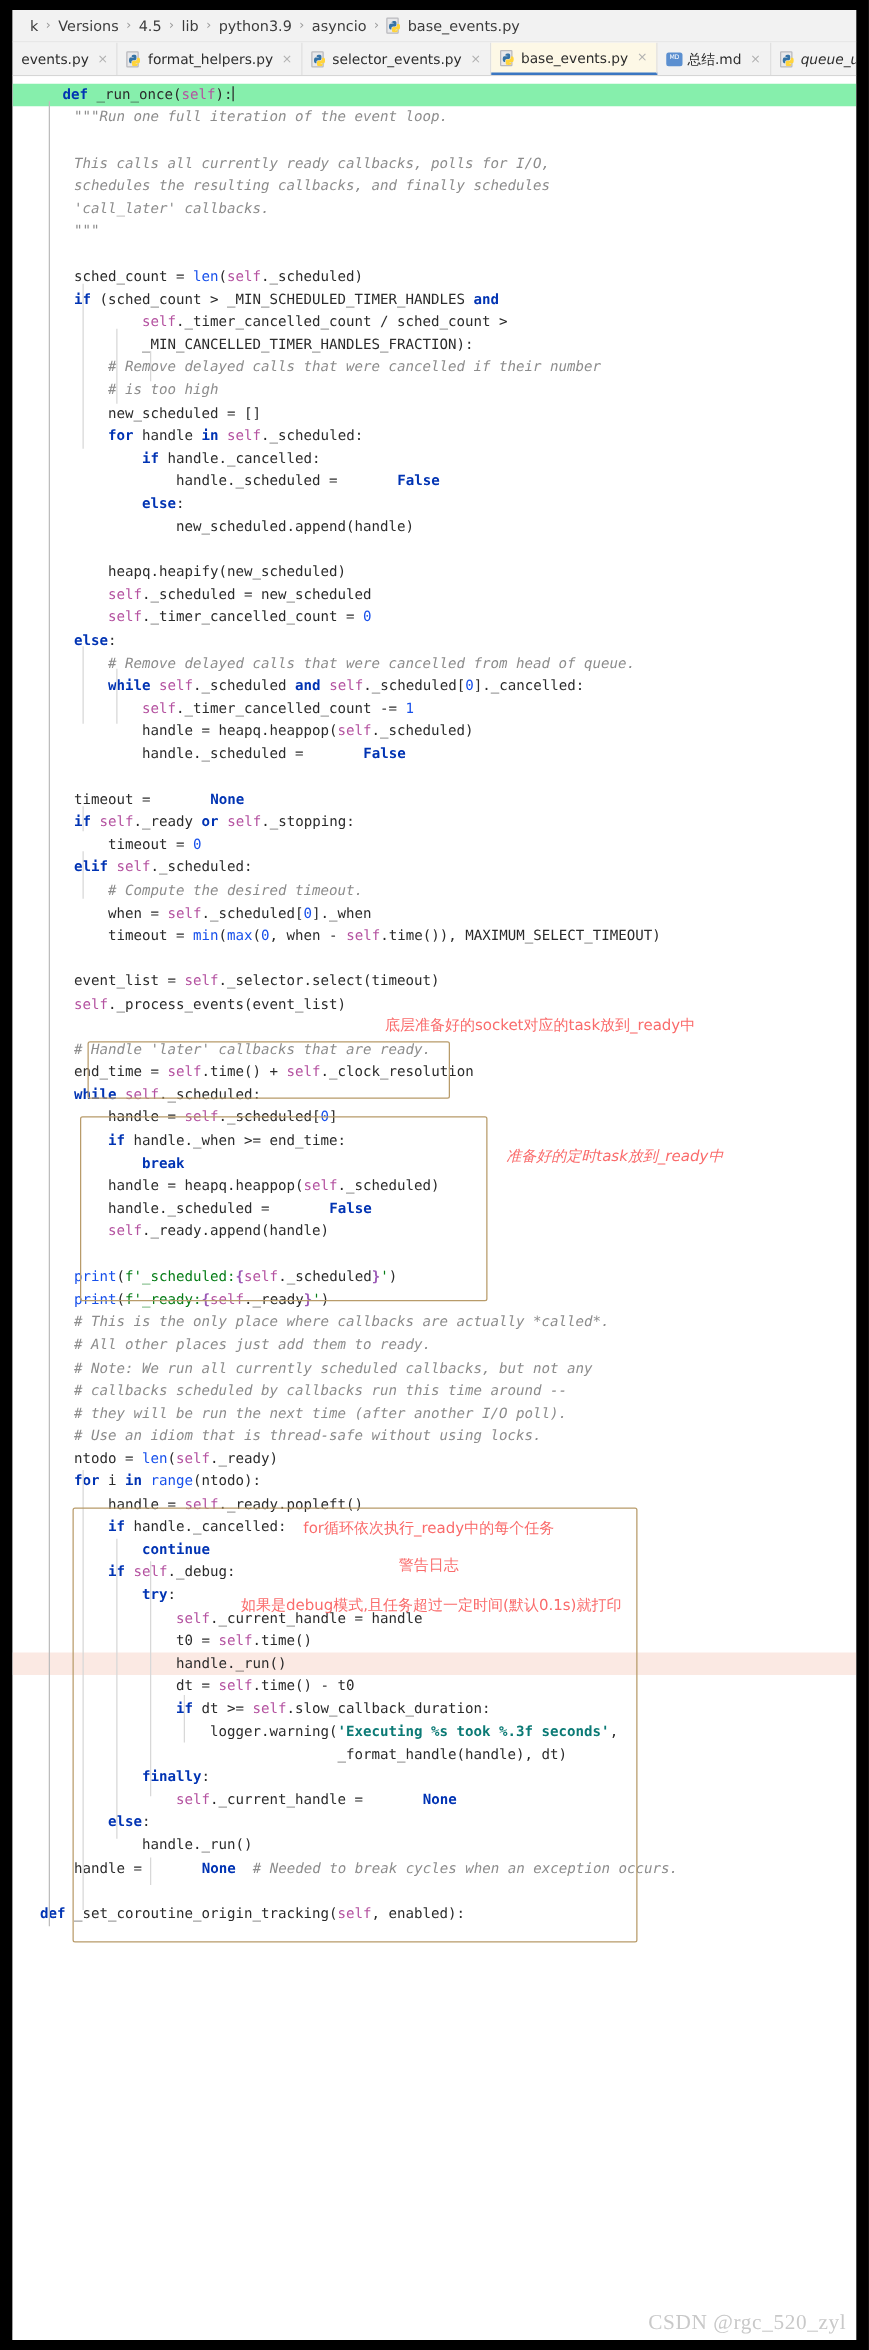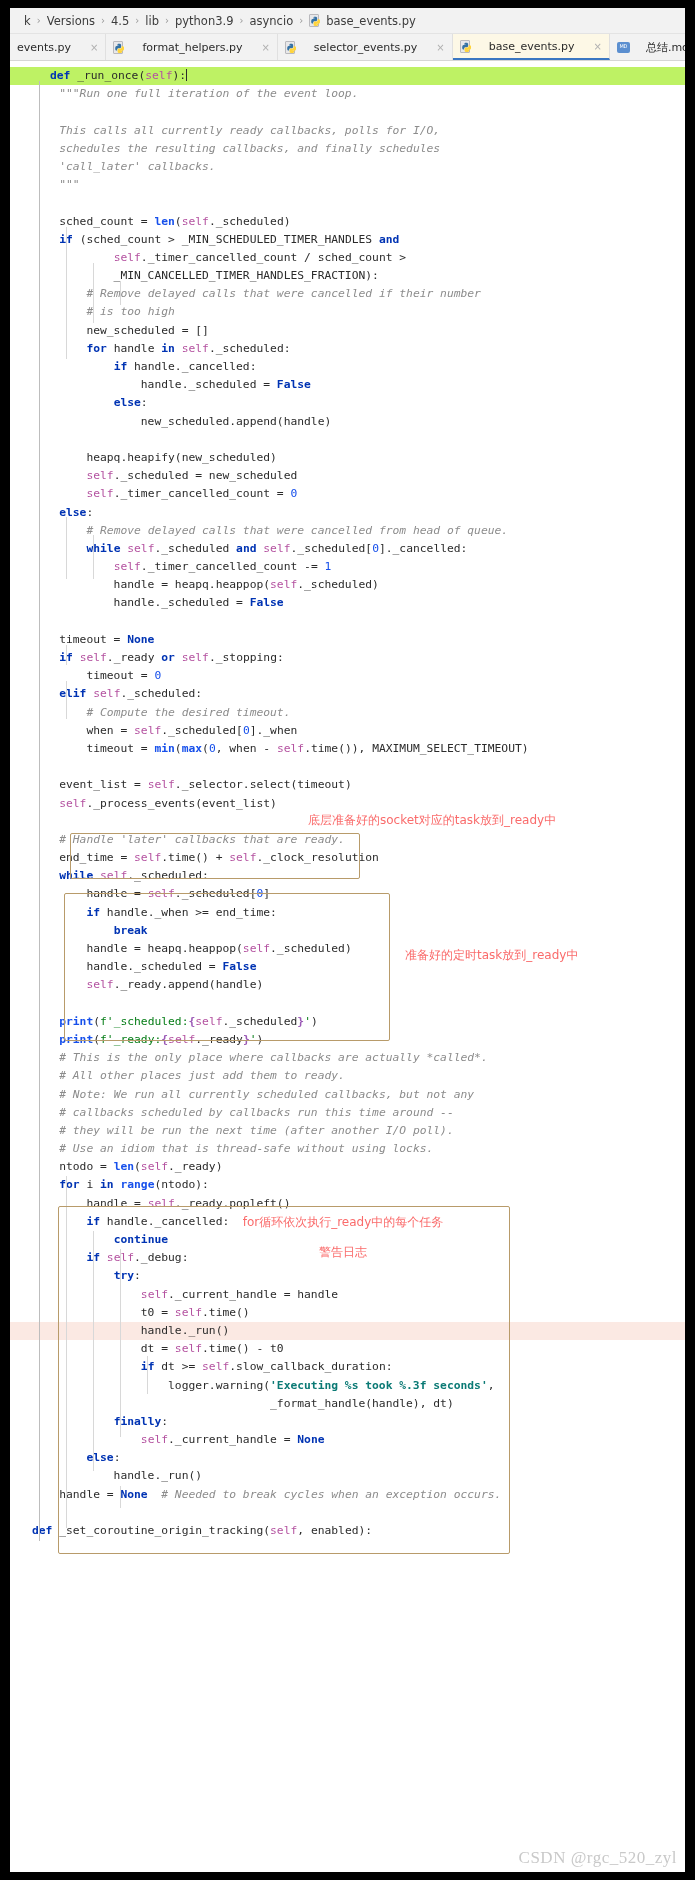--- a/index.html
+++ b/index.html
@@ -84,21 +84,21 @@
     background: #f2f2f2;
     border-bottom: 1px solid #d6d6d6;
     display: flex;
     align-items: stretch;
     white-space: nowrap;
     overflow: hidden;
   }
   .tab {
     display: flex;
     align-items: center;
-    gap: 16px;
+    gap: 4px;
     padding: 0 7px;
     font-size: 11px;
     color: #2b2b2b;
     border-right: 1px solid #e0e0e0;
     flex: none;
   }
   .tab.active {
     background: #fdf8e6;
     border-bottom: 2px solid #3b77c2;
   }
@@ -123,33 +123,33 @@
     line-height: 18.2px;
     white-space: pre;
     color: #2b2b2b;
     position: relative;
   }
   .line {
     height: 18.2px;
     padding-left: 22px;
     position: relative;
   }
-  .line.hl-caret { background: #bef264; padding-left: 40px; }
+  .line.hl-caret { background: #86efac; padding-left: 40px; }
   .line.hl-exec  { background: #fbe9e3; }
 
   
   .kw   { color: #0033b3; font-weight: bold; }
   .self { color: #b452a0; }
-  .bi   { color: #1750eb; font-weight: bold; }
+  .bi   { color: #1750eb; }
   .num  { color: #1750eb; }
   .cm   { color: #8c8c8c; font-style: italic; }
   .fstr { color: #067d17; }
   .tealstr { color: #0b7a75; font-weight: bold; }
   .brace { color: #9b59b6; font-weight: bold; }
-  .cons { color: #0033b3; font-weight: bold; }
+  .cons { color: #0033b3; font-weight: bold; margin-left: 41px; }
 
   .caret {
     display: inline-block;
     width: 1px;
     height: 12px;
     background: #2b2b2b;
     vertical-align: -2px;
     margin-left: -0.5px;
   }
 
@@ -297,20 +297,21 @@
       <div class="guide" style="left:110px; top:1188px; height:188px;"></div>
       <div class="guide" style="left:137px; top:1295px; height:38px;"></div>
       <div class="guide" style="left:110px; top:1425px; height:22px;"></div>
     </div>
 
     <div class="anno-box" style="left:60px; top:772px; width:290px; height:46px;"></div>
     <div class="anno-box" style="left:54px; top:832px; width:326px; height:148px;"></div>
     <div class="anno-box" style="left:48px; top:1145px; width:452px; height:348px;"></div>
 
     <div class="anno-text" style="left:298px; top:752px;">底层准备好的socket对应的task放到_ready中</div>
-    <div class="anno-text" style="left:395px; top:887px;">准备好的定时task放到_ready中</div>
+    <div class="anno-text" style="left:395px; top:857px;font-style:italic;">准备好的定时task放到_ready中</div>
     <div class="anno-text center" style="left:168px; top:1154px; width:330px;">for循环依次执行_ready中的每个任务</div>
+    <div class="anno-text center" style="left:120px; top:1216px; width:430px;">如果是debug模式,且任务超过一定时间(默认0.1s)就打印</div>
     <div class="anno-text center" style="left:168px; top:1184px; width:330px;">警告日志</div>
 
     <div class="bottom-fade"></div>
     <div class="watermark">CSDN @rgc_520_zyl</div>
   </div>
 </div>
 
 </body></html>

